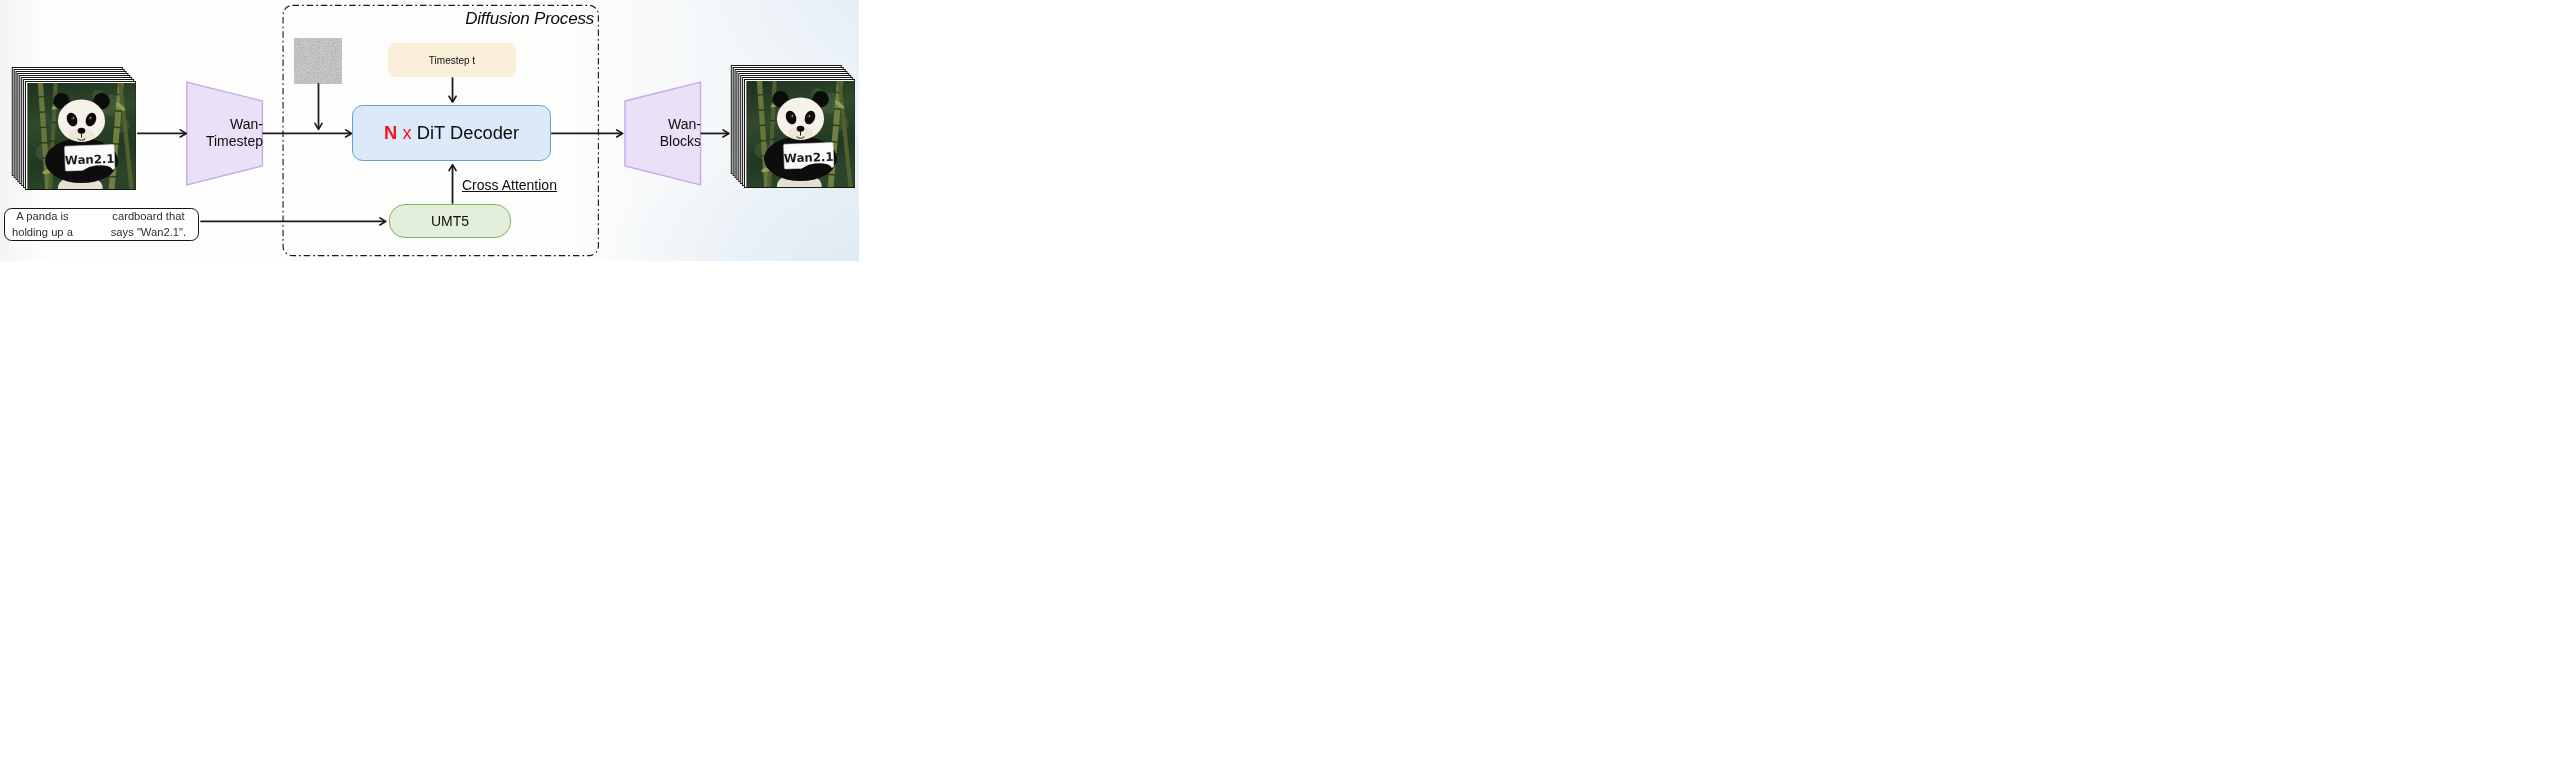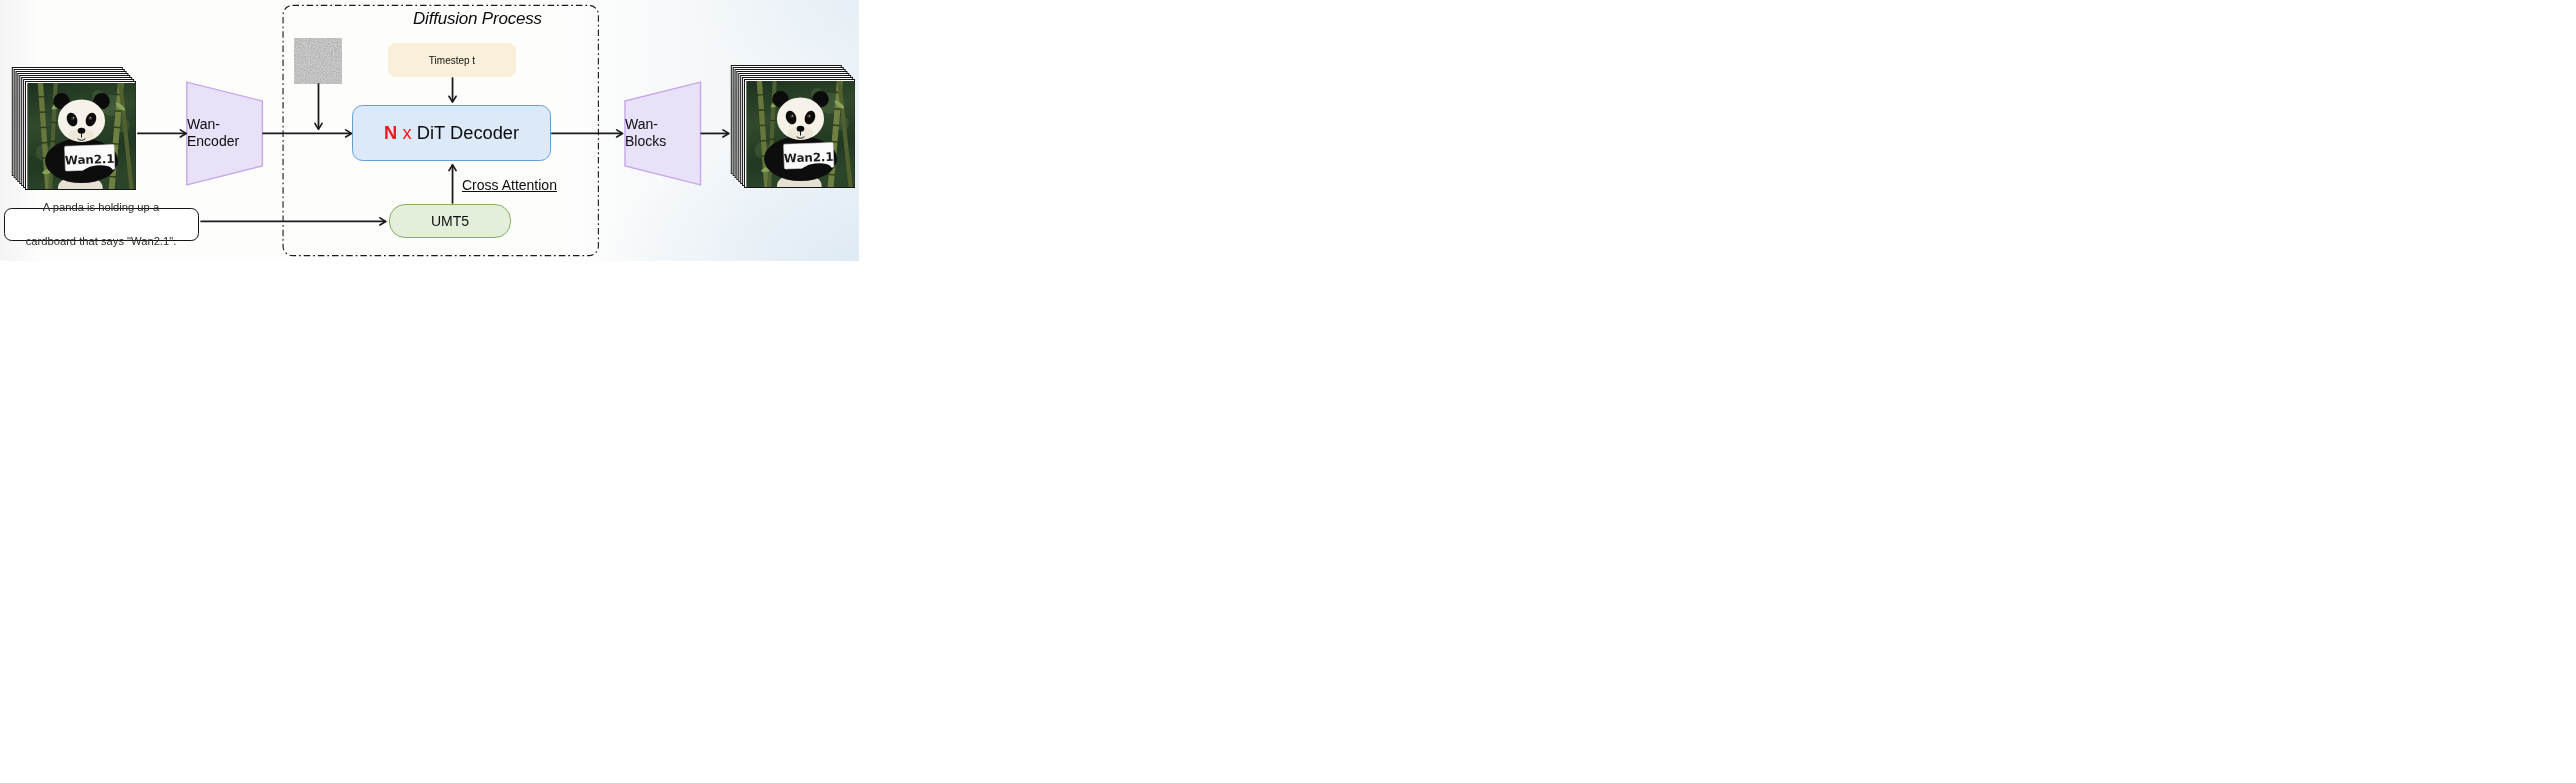--- a/index.html
+++ b/index.html
@@ -40,26 +40,26 @@
   .timestep{left:388px;top:43px;width:128px;height:34px;border-radius:7.7px;background:var(--timestep-fill);
     font-size:10px;font-weight:500;color:#101010;}
   .dit{left:352px;top:105px;width:199px;height:56px;border-radius:10.6px;background:var(--dit-fill);
     border:1.2px solid var(--dit-border);font-size:18.3px;}
   .dit .mult{color:var(--red);font-weight:700;}
   .dit .times{color:var(--red);font-weight:400;margin:0 5.3px;}
   .dit .dit-label{color:#0d0d0d;font-weight:500;}
   .umt5{left:389px;top:204px;width:122px;height:34px;border-radius:16px;background:var(--umt5-fill);
     border:1.2px solid var(--umt5-border);font-size:14px;font-weight:500;color:#101010;}
   .prompt{left:3.5px;top:208px;width:195px;height:33px;border-radius:7.7px;background:#ffffff;
-    border:1.5px solid var(--prompt-border);font-size:11.2px;line-height:1.35;color:#2e2e2e;flex-direction:column;gap:19px;}
-  .vae-label{position:absolute;width:76px;text-align:left;font-size:14px;line-height:1.2;font-weight:500;color:#0d0d0d;}
+    border:1.5px solid var(--prompt-border);font-size:11.2px;line-height:1.35;color:#2e2e2e;flex-direction:row;gap:19px;}
+  .vae-label{position:absolute;width:76px;text-align:right;font-size:14px;line-height:1.2;font-weight:500;color:#0d0d0d;}
   .enc-label{left:187px;top:116px;}
   .dec-label{left:625px;top:116px;}
   .cross-label{position:absolute;left:462px;top:177px;font-size:14px;color:#0d0d0d;white-space:nowrap;text-decoration:underline;}
-  .title{position:absolute;left:413px;top:9.4px;width:181px;
+  .title{position:absolute;left:413px;top:9.4px;width:181px;text-align:right;
     font-size:17px;font-style:italic;color:#0b0b0b;letter-spacing:-0.2px;white-space:nowrap;}
 </style>
 </head>
 <body>
 
 <div class="canvas">
 
   <svg class="layer" viewBox="0 0 1454 442">
     <defs>
       <marker id="ah" markerUnits="userSpaceOnUse" markerWidth="18" markerHeight="18" refX="12" refY="8" orient="auto">
@@ -318,21 +318,21 @@
     <span>UMT5</span>
   </div>
 
   <div class="node prompt">
     <span>A panda is holding up a</span>
     <span>cardboard that says "Wan2.1".</span>
   </div>
 
   <div class="vae-label enc-label">
     <div>Wan-</div>
-    <div>Encoder</div>
+    <div>Timestep</div>
   </div>
 
   <div class="vae-label dec-label">
     <div>Wan-</div>
     <div>Blocks</div>
   </div>
 
   <div class="cross-label">Cross Attention</div>
 
 </div>

